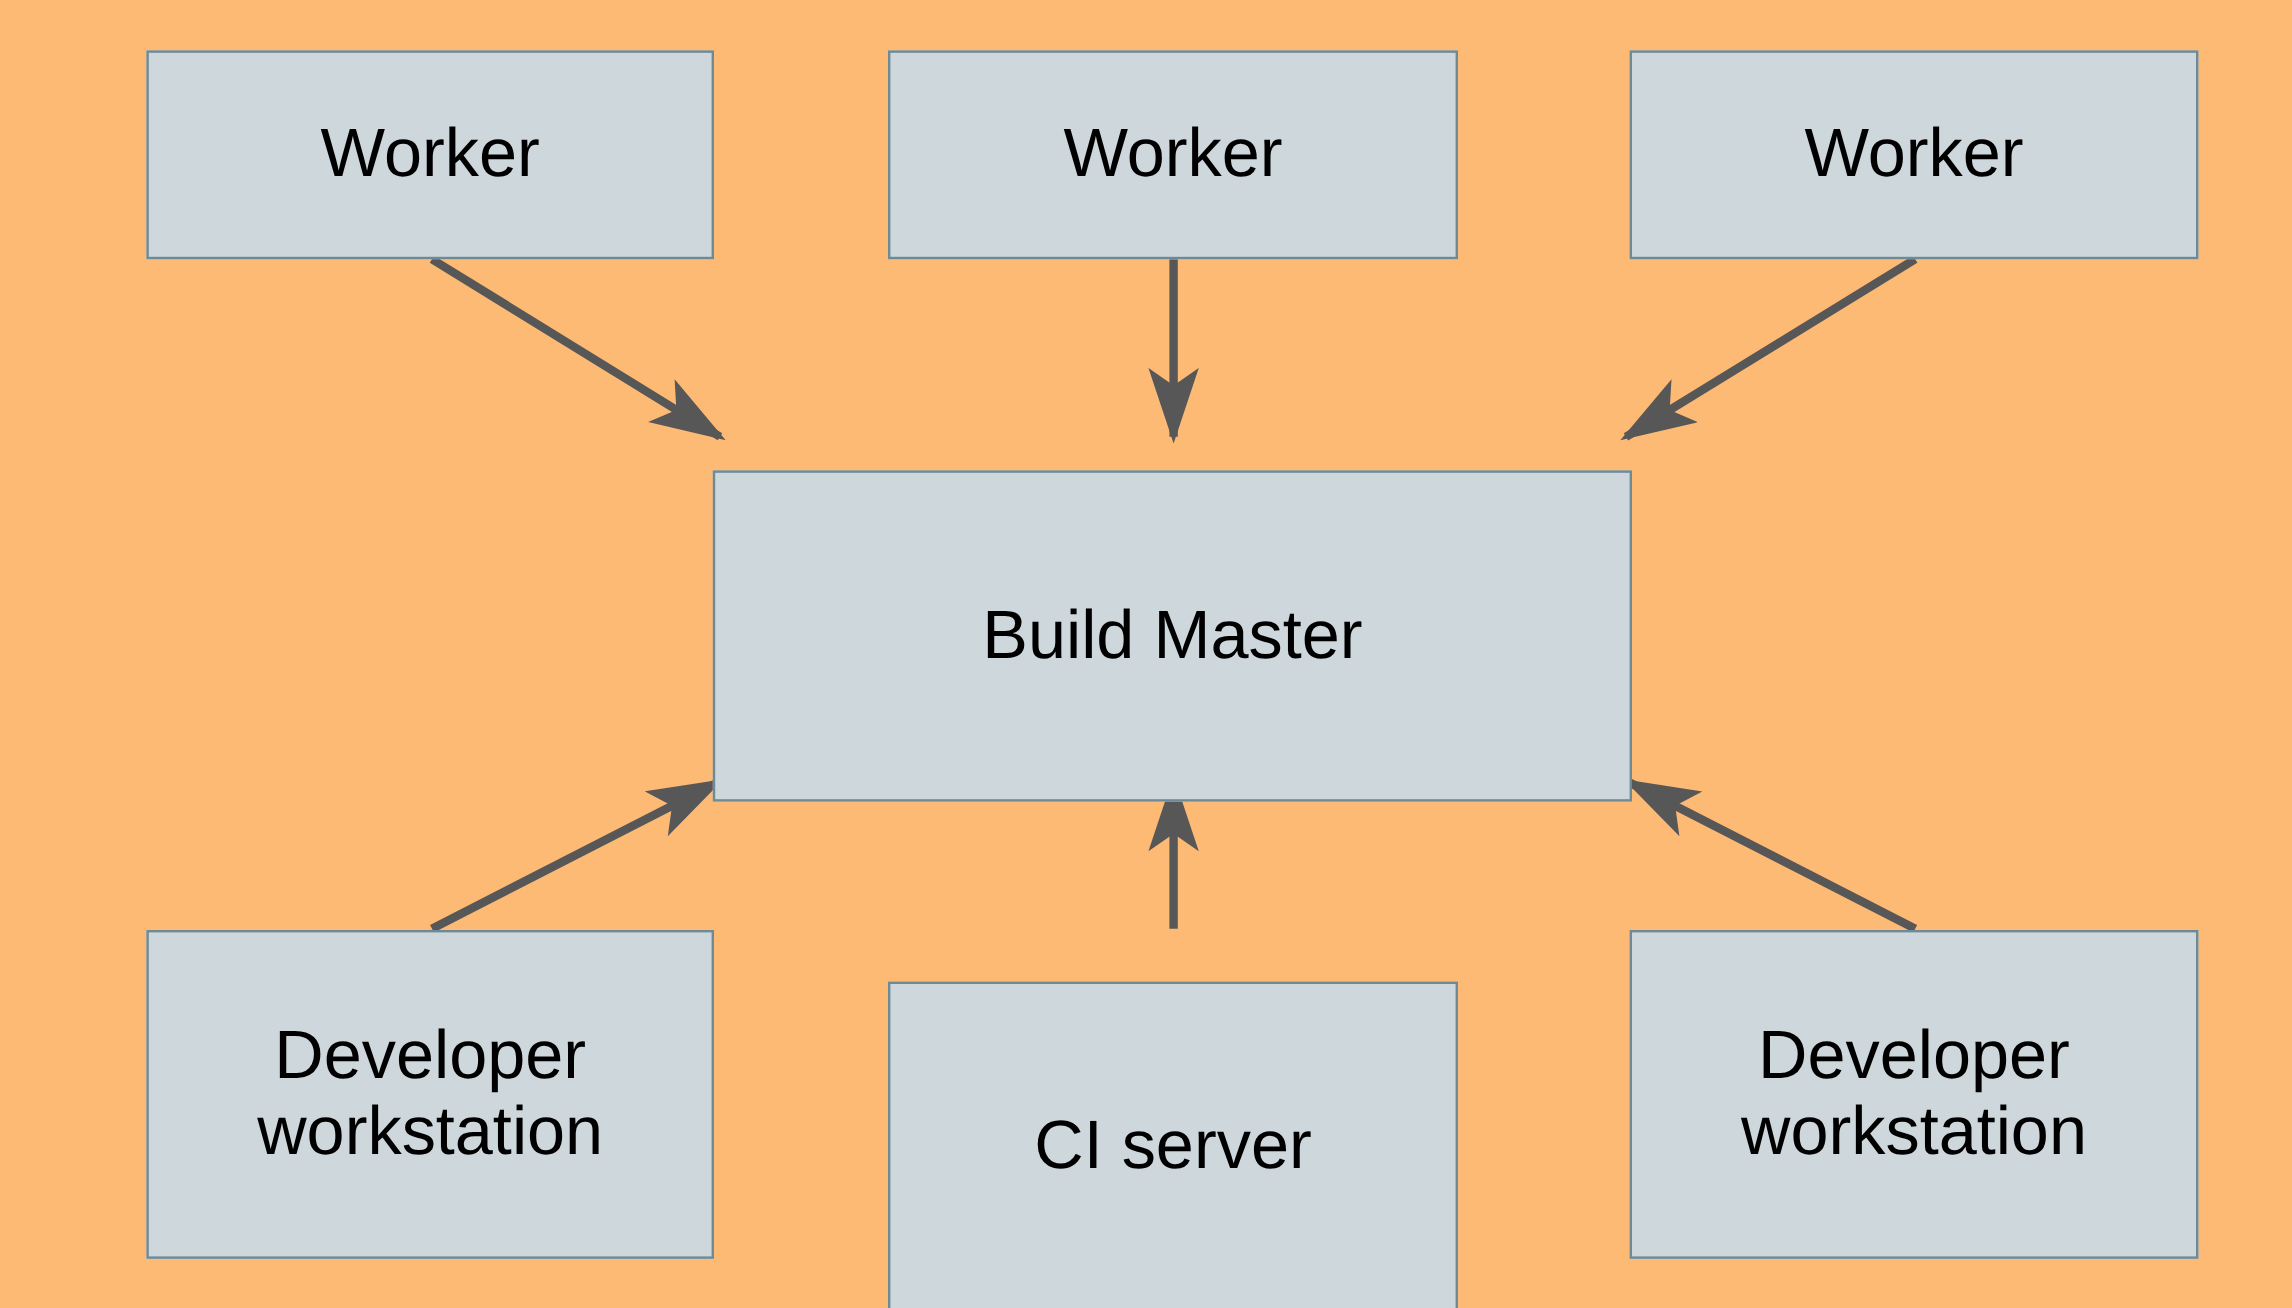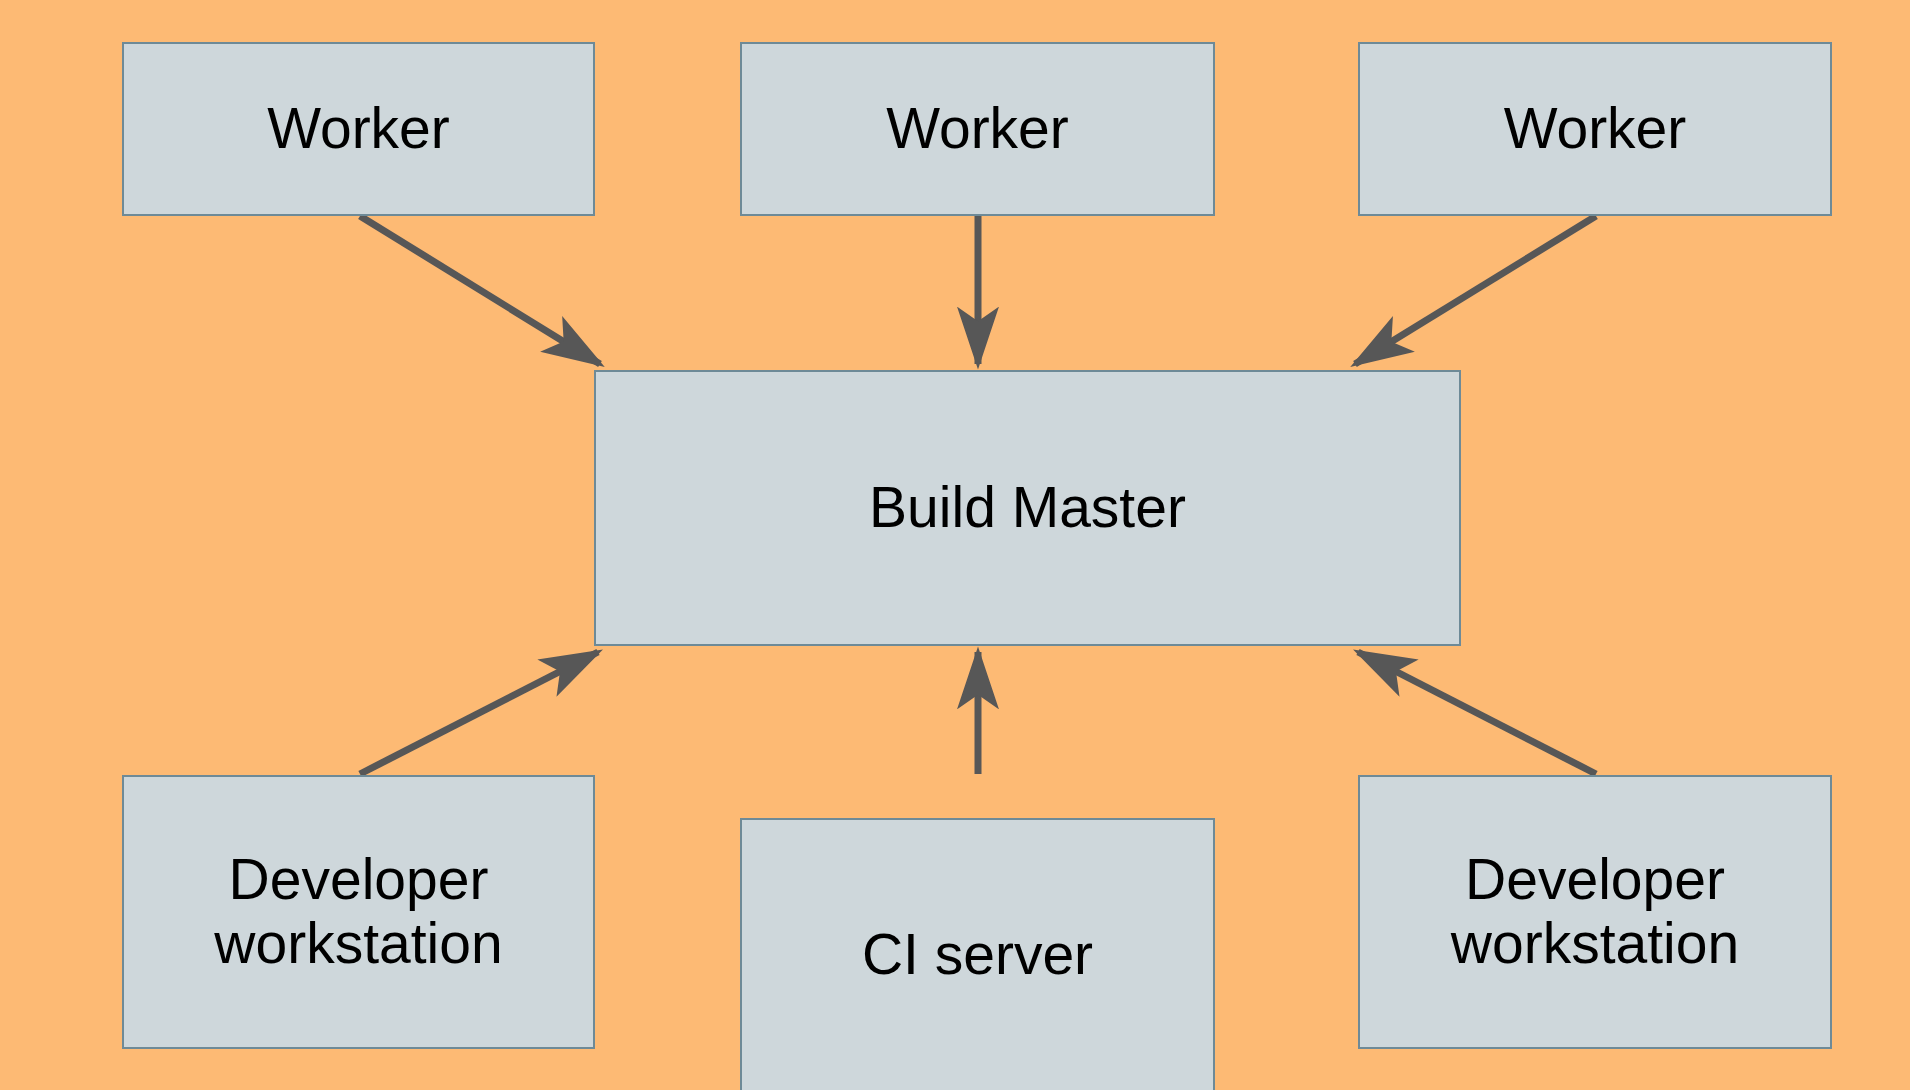--- a/index.html
+++ b/index.html
@@ -44,21 +44,21 @@
   }
   .node-label {
     display: block;
     white-space: pre-line;
     padding: 0 6px;
   }
   
   #node-worker-1 { left: 122px;  top: 42px;  width: 473px; height: 174px; font-size: 57px; }
   #node-worker-2 { left: 740px;  top: 42px;  width: 475px; height: 174px; font-size: 57px; }
   #node-worker-3 { left: 1358px; top: 42px;  width: 474px; height: 174px; font-size: 57px; }
-  #node-build-master { left: 594px; top: 370px; width: 867px; height: 276px; font-size: 57px; }
+  #node-build-master { left: 594px; top: 392px; width: 766px; height: 276px; font-size: 57px; }
   #node-dev-ws-left  { left: 122px;  top: 775px; width: 473px; height: 274px; font-size: 57px; }
   #node-ci-server    { left: 740px;  top: 818px; width: 475px; height: 274px; font-size: 57px; }
   #node-dev-ws-right { left: 1358px; top: 775px; width: 474px; height: 274px; font-size: 57px; }
 </style>
 </head>
 <body>
 
 <div id="diagram-canvas">
 
   <svg id="edge-layer" viewBox="0 0 1910 1090" width="1910" height="1090" xmlns="http://www.w3.org/2000/svg">

